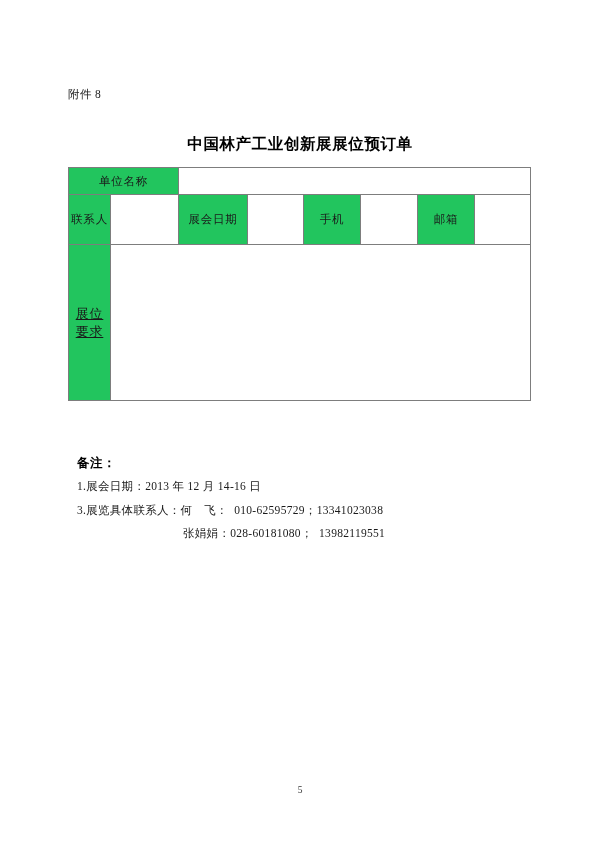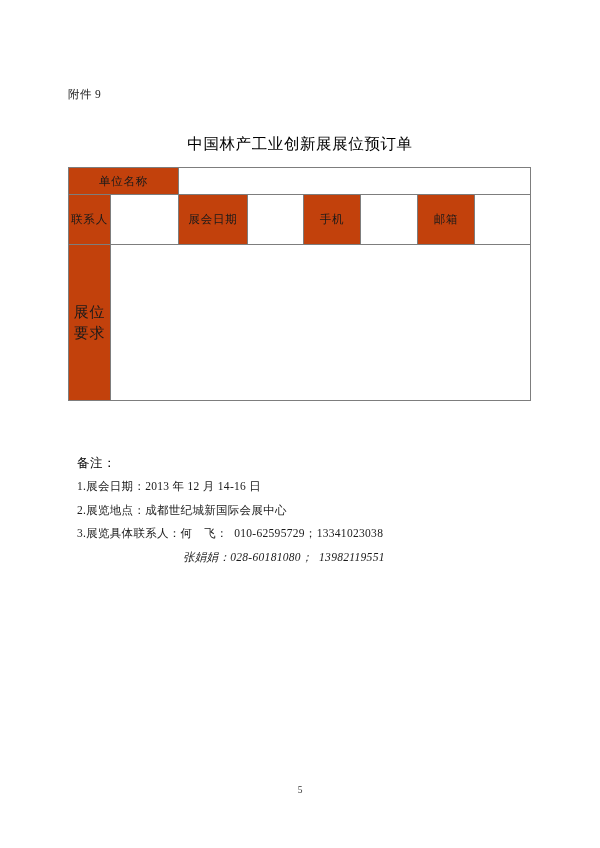--- a/index.html
+++ b/index.html
@@ -35,21 +35,21 @@
   }
 
   
   .doc-title {
     position: absolute;
     left: 0;
     right: 0;
     top: 134px;
     text-align: center;
     font-size: 15.5px;
-    font-weight: 400;
+    font-weight: 700;
     letter-spacing: 0.6px;
     color: #000;
   }
 
   
   .form-table {
     position: absolute;
     left: 68px;
     top: 167px;
     width: 462px;
@@ -64,75 +64,75 @@
     vertical-align: middle;
     text-align: center;
     letter-spacing: 0.8px;
   }
 
   .row-label-wide { height: 27px; }
   .row-contact { height: 50px; }
   .row-req { height: 156px; }
 
   td.lbl {
-    background: #c2410c;
+    background: #22c55e;
   }
   td.blank { background: #ffffff; }
 
   .req-label {
     line-height: 1.35;
-    font-size: 15px;
+    font-size: 13px;
     letter-spacing: 0.8px;
+    text-decoration: underline;
   }
   .req-label span { display: block; }
 
   
   .notes {
     position: absolute;
     left: 77px;
     top: 455px;
     width: 470px;
   }
   .notes-heading {
     font-size: 12.5px;
-    font-weight: 400;
+    font-weight: 700;
     letter-spacing: 0.5px;
     margin-bottom: 9px;
     color: #000;
   }
   .note-line {
     font-size: 11.5px;
     letter-spacing: 0.3px;
     line-height: 1;
     margin-bottom: 12px;
     white-space: pre;
     color: #1a1a1a;
   }
   .note-line.indented {
     padding-left: 106px;
-    font-style: italic;
   }
 
   
   .page-number {
     position: absolute;
     left: 0;
     right: 0;
     top: 785px;
     text-align: center;
     font-size: 9.5px;
     color: #333;
   }
 </style>
 </head>
 <body>
 
 <div class="page">
 
-  <div class="attachment-label">附件 9</div>
+  <div class="attachment-label">附件 8</div>
 
   <div class="doc-title">中国林产工业创新展展位预订单</div>
 
   <table class="form-table">
     <colgroup>
       <col style="width:42px">
       <col style="width:68px">
       <col style="width:69px">
       <col style="width:56px">
       <col style="width:57px">
@@ -163,20 +163,19 @@
           </div>
         </td>
         <td class="blank" colspan="7"></td>
       </tr>
     </tbody>
   </table>
 
   <div class="notes">
     <div class="notes-heading">备注：</div>
     <div class="note-line">1.展会日期：2013 年 12 月 14-16 日</div>
-    <div class="note-line">2.展览地点：成都世纪城新国际会展中心</div>
     <div class="note-line">3.展览具体联系人：何　飞：  010-62595729；13341023038</div>
     <div class="note-line indented">张娟娟：028-60181080；  13982119551</div>
   </div>
 
   <div class="page-number">5</div>
 
 </div>
 
 </body></html>

